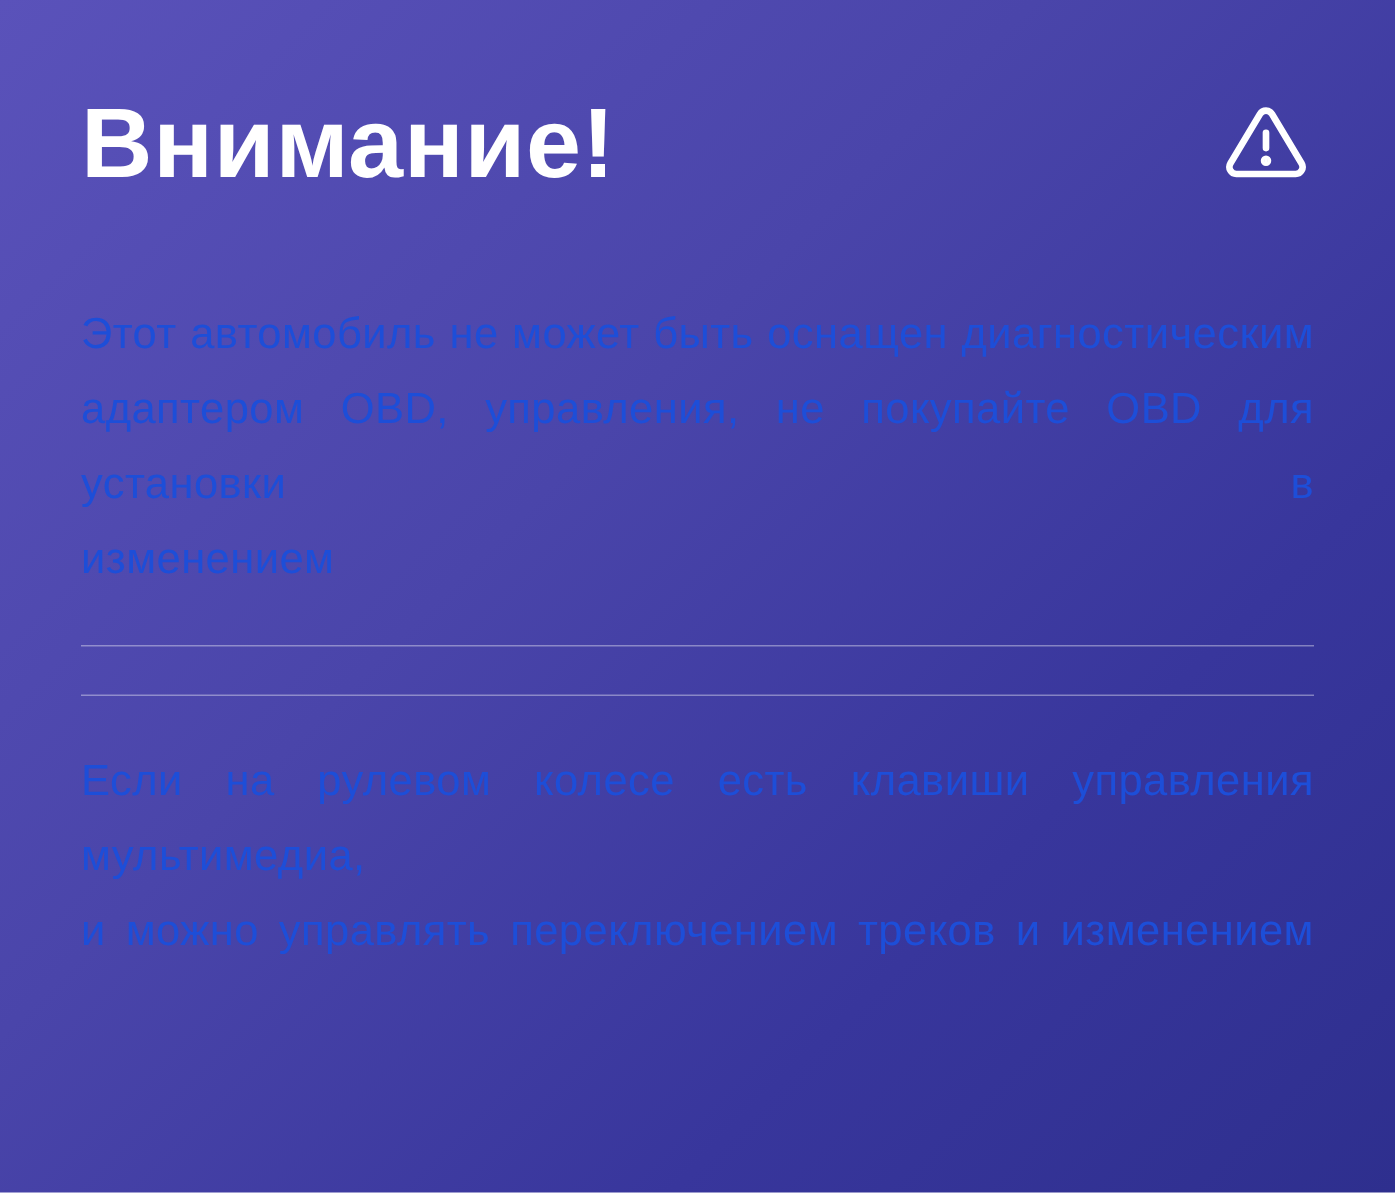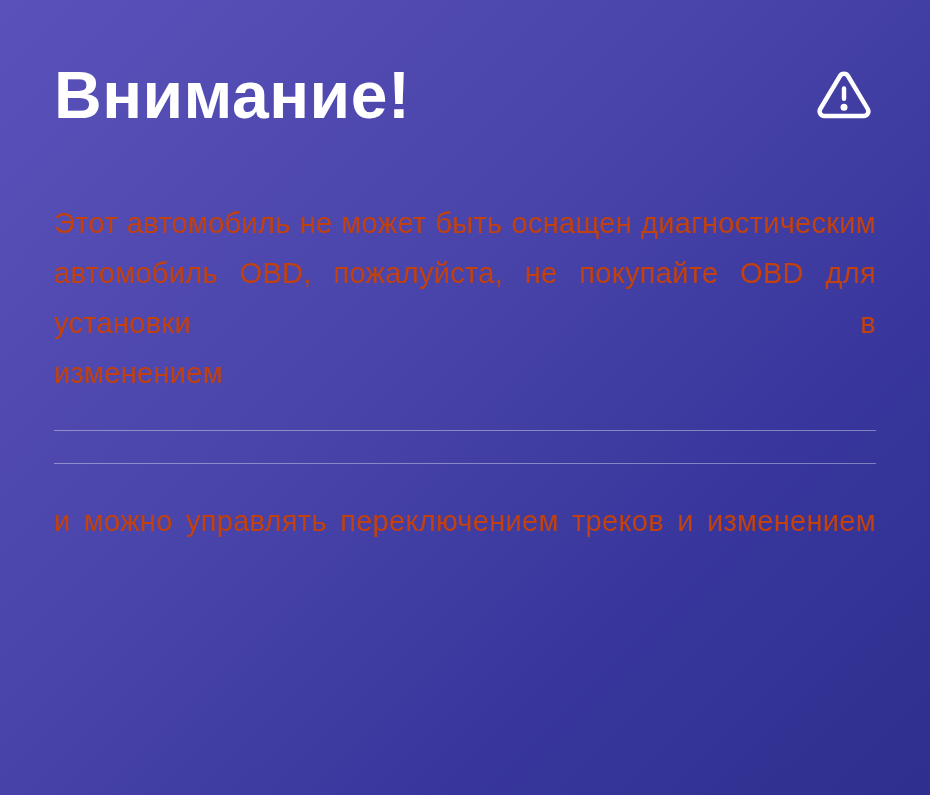--- a/index.html
+++ b/index.html
@@ -31,21 +31,21 @@
       margin-right: 2px;
       flex: 0 0 auto;
     }
     .content { margin-top: 70px; }
     .para { }
     .line {
       font-size: 29px;
       line-height: 50px;
       letter-spacing: 0.3px;
       white-space: nowrap;
-      color: #c2410c;
+      color: #1d4ed8;
     }
     .line.justify {
       white-space: normal;
       text-align: justify;
       text-align-last: justify;
     }
     .divider {
       height: 1px;
       background: rgba(255, 255, 255, 0.38);
       margin: 32px 0;
@@ -64,29 +64,30 @@
         <line x1="12" y1="9.2" x2="12" y2="13.6"></line>
         <circle cx="12" cy="17.2" r="0.55" fill="#ffffff"></circle>
       </svg>
     </span>
   </div>
 
   <div class="content">
 
     <div class="para">
       <div class="line justify">Этот автомобиль не может быть оснащен диагностическим</div>
-      <div class="line justify">автомобиль OBD, пожалуйста, не покупайте OBD для установки в</div>
+      <div class="line justify">адаптером OBD, управления, не покупайте OBD для установки в</div>
       <div class="line">изменением</div>
     </div>
 
     <div class="divider"></div>
 
 
     <div class="divider"></div>
 
     <div class="para">
+      <div class="line justify">Если на рулевом колесе есть клавиши управления мультимедиа,</div>
       <div class="line justify">и можно управлять переключением треков и изменением</div>
 
     </div>
 
   </div>
 
 </div>
 
 </body></html>

